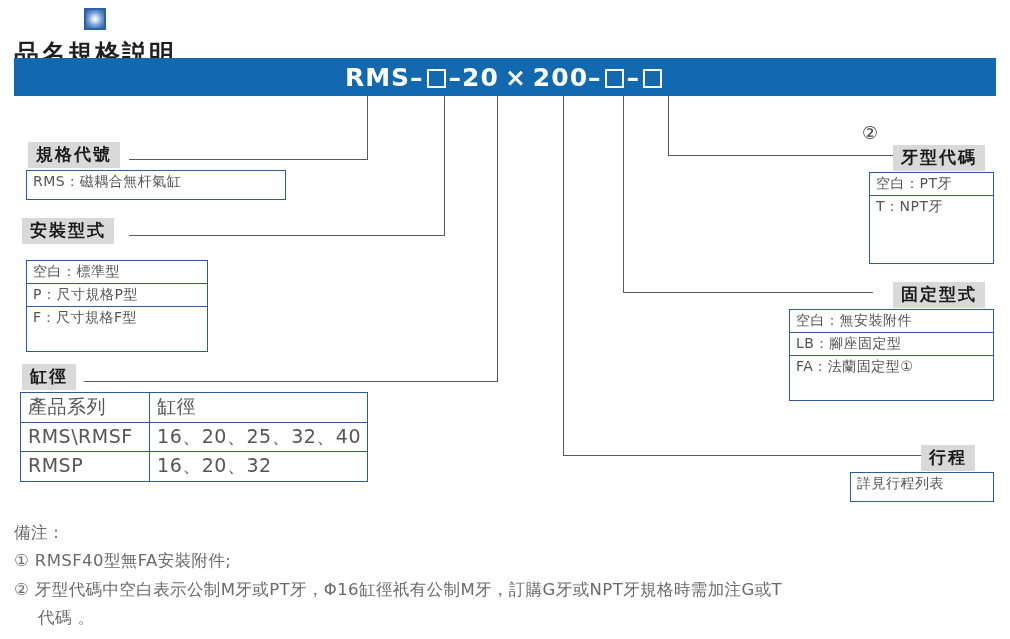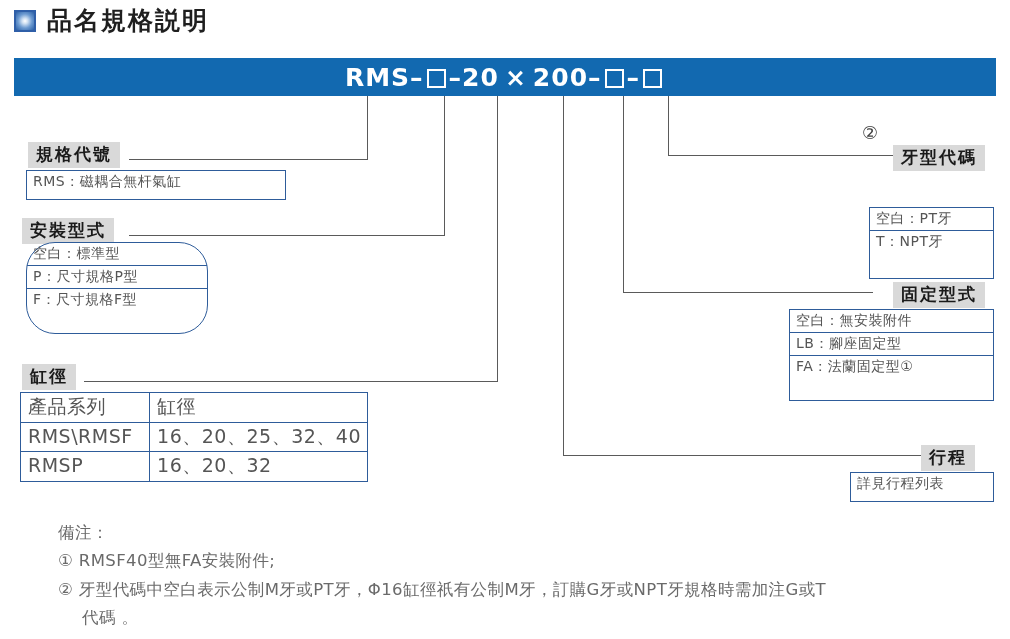--- a/index.html
+++ b/index.html
@@ -8,21 +8,21 @@
     width:1010px;height:639px;
     background:#ffffff;
     font-family:"DejaVu Sans","Liberation Sans",sans-serif;
     color:#3f3f3f;
     overflow:hidden;
     position:relative;
   }
   .page{position:relative;width:1010px;height:639px;}
 
   
-  .header{position:absolute;left:14px;top:8px;display:flex;align-items:center;gap:11px;}
+  .header{position:absolute;left:14px;top:8px;display:flex;align-items:center;gap:11px;flex-direction:column;}
   .hdr-icon{
     width:22px;height:22px;
     background:
       radial-gradient(circle at 50% 50%, #ffffff 0%, #cfe0f2 22%, #6d9bd1 55%, #2a5fa5 100%);
     border:2px solid #2f5fa8;
     box-sizing:border-box;
   }
   .hdr-title{
     font-size:25px;font-weight:700;color:#1f1f1f;
     letter-spacing:2px;line-height:1;
@@ -84,21 +84,21 @@
   
   .circ{
     position:absolute;font-size:18px;color:#3f3f3f;line-height:1;
   }
 
   
   .notes{
     position:absolute;left:14px;top:519px;width:980px;
     font-size:16.5px;color:#6a6a6a;letter-spacing:0.4px;line-height:1.72;
   }
-  .notes .nline{white-space:nowrap;margin-left:44px;}
+  .notes .nline{white-space:nowrap;}
   .notes .nindent{padding-left:24px;}
 </style>
 </head>
 <body>
 
 <div class="page">
 
   <div class="header">
     <span class="hdr-icon"></span>
     <span class="hdr-title">品名規格説明</span>
@@ -137,21 +137,21 @@
 
   <div class="ln lnv" style="left:668px;top:96px;height:60px;"></div>
   <div class="ln lnh" style="left:668px;top:155px;width:225px;"></div>
 
   <div class="cap" style="left:28px;top:142px;">規格代號</div>
   <div class="obox" style="left:26px;top:170px;width:260px;height:30px;">
     <div class="orow">RMS：磁耦合無杆氣缸</div>
   </div>
 
   <div class="cap" style="left:22px;top:218px;">安裝型式</div>
-  <div class="obox" style="left:26px;top:242px;width:182px;height:92px;border-radius:29px;">
+  <div class="obox" style="left:26px;top:260px;width:182px;height:92px;">
     <div class="orow">空白：標準型</div>
     <div class="orow">P：尺寸規格P型</div>
     <div class="orow">F：尺寸規格F型</div>
   </div>
 
   <div class="cap" style="left:22px;top:364px;">缸徑</div>
   <table class="btable" style="left:20px;top:392px;width:348px;">
     <tbody>
         <tr>
       <td style="width:135px;">產品系列</td>
@@ -164,21 +164,21 @@
     <tr>
       <td>RMSP</td>
       <td>16、20、32</td>
     </tr>
   </tbody>
     </table>
 
   <div class="circ" style="left:862px;top:124px;">②</div>
 
   <div class="cap" style="left:893px;top:145px;">牙型代碼</div>
-  <div class="obox" style="left:869px;top:172px;width:125px;height:72px;margin-top:35px;">
+  <div class="obox" style="left:869px;top:172px;width:125px;height:92px;">
     <div class="orow">空白：PT牙</div>
     <div class="orow">T：NPT牙</div>
   </div>
 
   <div class="cap" style="left:893px;top:282px;">固定型式</div>
   <div class="obox" style="left:789px;top:309px;width:205px;height:92px;">
     <div class="orow">空白：無安裝附件</div>
     <div class="orow">LB：腳座固定型</div>
     <div class="orow">FA：法蘭固定型①</div>
   </div>

